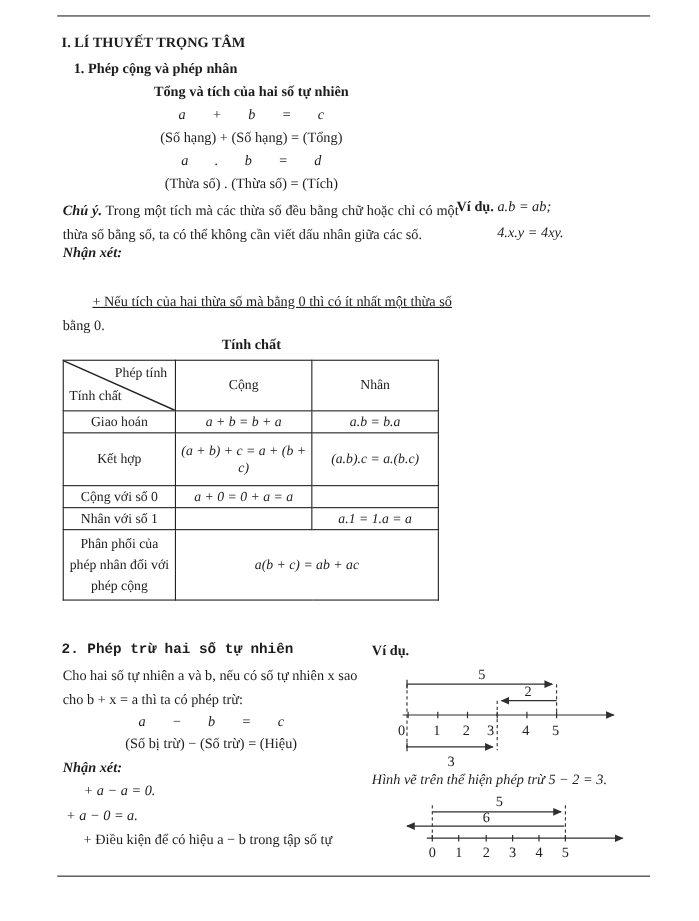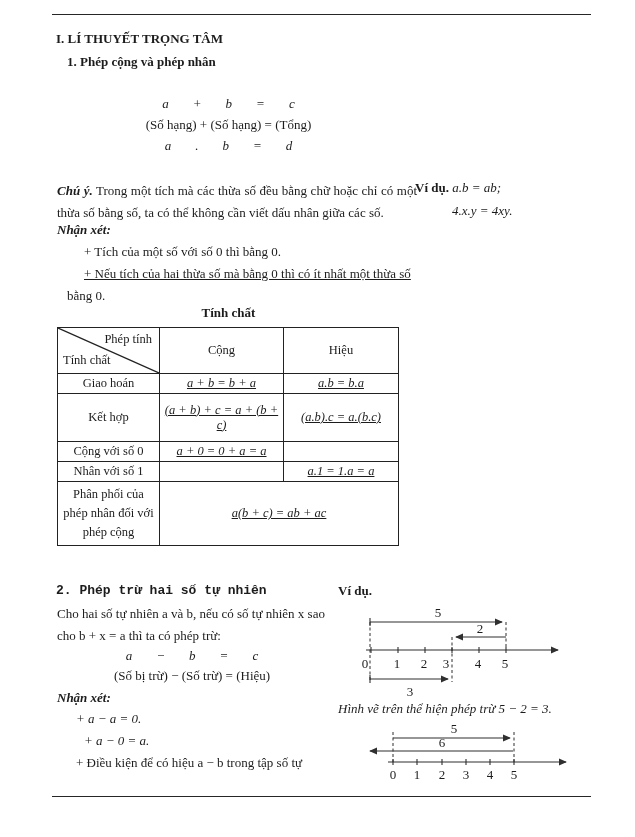--- a/index.html
+++ b/index.html
@@ -10,92 +10,93 @@
   .bi{font-weight:bold;font-style:italic;}
   .nowrap{white-space:nowrap;}
   .center{text-align:center;}
   .rule{height:0;border-top:1.6px solid #262626;}
   .eq{display:flex;justify-content:center;gap:24px;font-style:italic;}
   .justify{text-align:justify;line-height:21.5px;}
   table.props{border-collapse:collapse;table-layout:fixed;}
   table.props td{border:1.5px solid #222;font-size:12.5px;text-align:center;
                  vertical-align:middle;padding:1px 3px;}
   table.props td.lbl{font-style:normal;}
-  table.props td.formula{font-style:italic;text-decoration:underline;}
+  table.props td.formula{font-style:italic;}
   table.props td.dist-lbl{line-height:19px;}
   td.corner{position:relative;padding:0;}
   td.corner .ct{position:absolute;top:4px;right:7px;text-align:right;}
   td.corner .cb{position:absolute;bottom:5px;left:5px;}
   td.corner svg{position:absolute;left:0;top:0;width:100%;height:100%;}
   svg text{font-family:"Liberation Serif",serif;font-size:13px;fill:#1c1c1c;}
   .figcap{font-style:italic;}
   .ex-label{font-weight:bold;}
   .math{font-style:italic;}
 </style>
 </head>
 <body>
 
 <div class="page">
 
   <div class="abs rule" style="left:52px;top:14px;width:539px;"></div>
 
   <div class="abs b" style="left:56px;top:31px;">I. LÍ THUYẾT TRỌNG TÂM</div>
   <div class="abs b" style="left:56px;top:54px;margin-left:11px;">1. Phép cộng và phép nhân</div>
+  <div class="abs b center" style="left:57px;top:75px;width:343px;">Tổng và tích của hai số tự nhiên</div>
 
   <div class="abs eq" style="left:57px;top:96px;width:343px;">
     <span>a</span>
     <span>+</span>
     <span>b</span>
     <span>=</span>
     <span>c</span>
   </div>
   <div class="abs center nowrap" style="left:57px;top:117px;width:343px;">(Số hạng) + (Số hạng) = (Tổng)</div>
 
   <div class="abs eq" style="left:57px;top:138px;width:343px;">
     <span>a</span>
     <span>.</span>
     <span>b</span>
     <span>=</span>
     <span>d</span>
   </div>
+  <div class="abs center nowrap" style="left:57px;top:159px;width:343px;">(Thừa số) . (Thừa số) = (Tích)</div>
 
   <div class="abs justify" style="left:57px;top:180px;width:360px;">
     <span class="bi">Chú ý.</span>
     <span>Trong một tích mà các thừa số đều bằng chữ hoặc chỉ có một thừa số bằng số, ta có thể không cần viết dấu nhân giữa các số.</span>
   </div>
   <div class="abs nowrap" style="left:415px;top:180px;">
     <span class="ex-label">Ví dụ.</span>
     <span class="math">a.b = ab;</span>
   </div>
   <div class="abs math nowrap" style="left:452px;top:203px;">4.x.y = 4xy.</div>
 
   <div class="abs bi" style="left:57px;top:222px;">Nhận xét:</div>
-  <div class="abs nowrap" style="left:84px;top:244px;">+ Tích của một số với số 0 thì bằng 0.</div>
   <div class="abs nowrap" style="left:84px;top:266px;text-decoration:underline;">+ Nếu tích của hai thừa số mà bằng 0 thì có ít nhất một thừa số</div>
-  <div class="abs nowrap" style="left:67px;top:288px;">bằng 0.</div>
+  <div class="abs nowrap" style="left:57px;top:288px;">bằng 0.</div>
 
   <div class="abs b center" style="left:57px;top:305px;width:343px;">Tính chất</div>
 
   <table class="props abs" style="left:57px;top:327px;width:341px;">
     <colgroup>
         <col style="width:102px;">
         <col style="width:124px;">
         <col style="width:115px;">
       </colgroup>
     <tbody>
         <tr style="height:46px;">
       <td class="corner">
         <svg viewBox="0 0 102 46" preserveAspectRatio="none">
           <line x1="0" y1="0" x2="102" y2="46" stroke="#222" stroke-width="1.3"></line>
         </svg>
         <span class="ct">Phép tính</span>
         <span class="cb">Tính chất</span>
       </td>
       <td class="lbl">Cộng</td>
-      <td class="lbl">Hiệu</td>
+      <td class="lbl">Nhân</td>
     </tr>
     <tr style="height:20px;">
       <td class="lbl">Giao hoán</td>
       <td class="formula">a + b = b + a</td>
       <td class="formula">a.b = b.a</td>
     </tr>
     <tr style="height:48px;">
       <td class="lbl">Kết hợp</td>
       <td class="formula">(a + b) + c = a + (b + c)</td>
       <td class="formula">(a.b).c = a.(b.c)</td>
@@ -127,21 +128,21 @@
     <span>a</span>
     <span>−</span>
     <span>b</span>
     <span>=</span>
     <span>c</span>
   </div>
   <div class="abs center nowrap" style="left:57px;top:668px;width:270px;">(Số bị trừ) − (Số trừ) = (Hiệu)</div>
 
   <div class="abs bi" style="left:57px;top:690px;">Nhận xét:</div>
   <div class="abs math nowrap" style="left:76px;top:711px;">+ a − a = 0.</div>
-  <div class="abs math nowrap" style="left:84px;top:733px;font-family:Liberation Serif, serif;">+ a − 0 = a.</div>
+  <div class="abs math nowrap" style="left:60px;top:733px;font-family:Liberation Serif, serif;">+ a − 0 = a.</div>
   <div class="abs nowrap" style="left:76px;top:755px;">+ Điều kiện để có hiệu  a − b  trong tập số tự</div>
 
   <svg class="abs" style="left:338px;top:602px;" width="235" height="100" viewBox="0 0 235 100">
     <defs>
       <marker id="f1a" viewBox="0 0 10 10" refX="8" refY="5" markerWidth="8" markerHeight="8" orient="auto">
         <path d="M0,1 L9,5 L0,9 z" fill="#2f2f2f"></path>
       </marker>
     </defs>
     <line x1="32" y1="16" x2="32" y2="24" stroke="#2f2f2f" stroke-width="1.1"></line>
     <line x1="32" y1="20" x2="164" y2="20" stroke="#2f2f2f" stroke-width="1.1" marker-end="url(#f1a)"></line>

